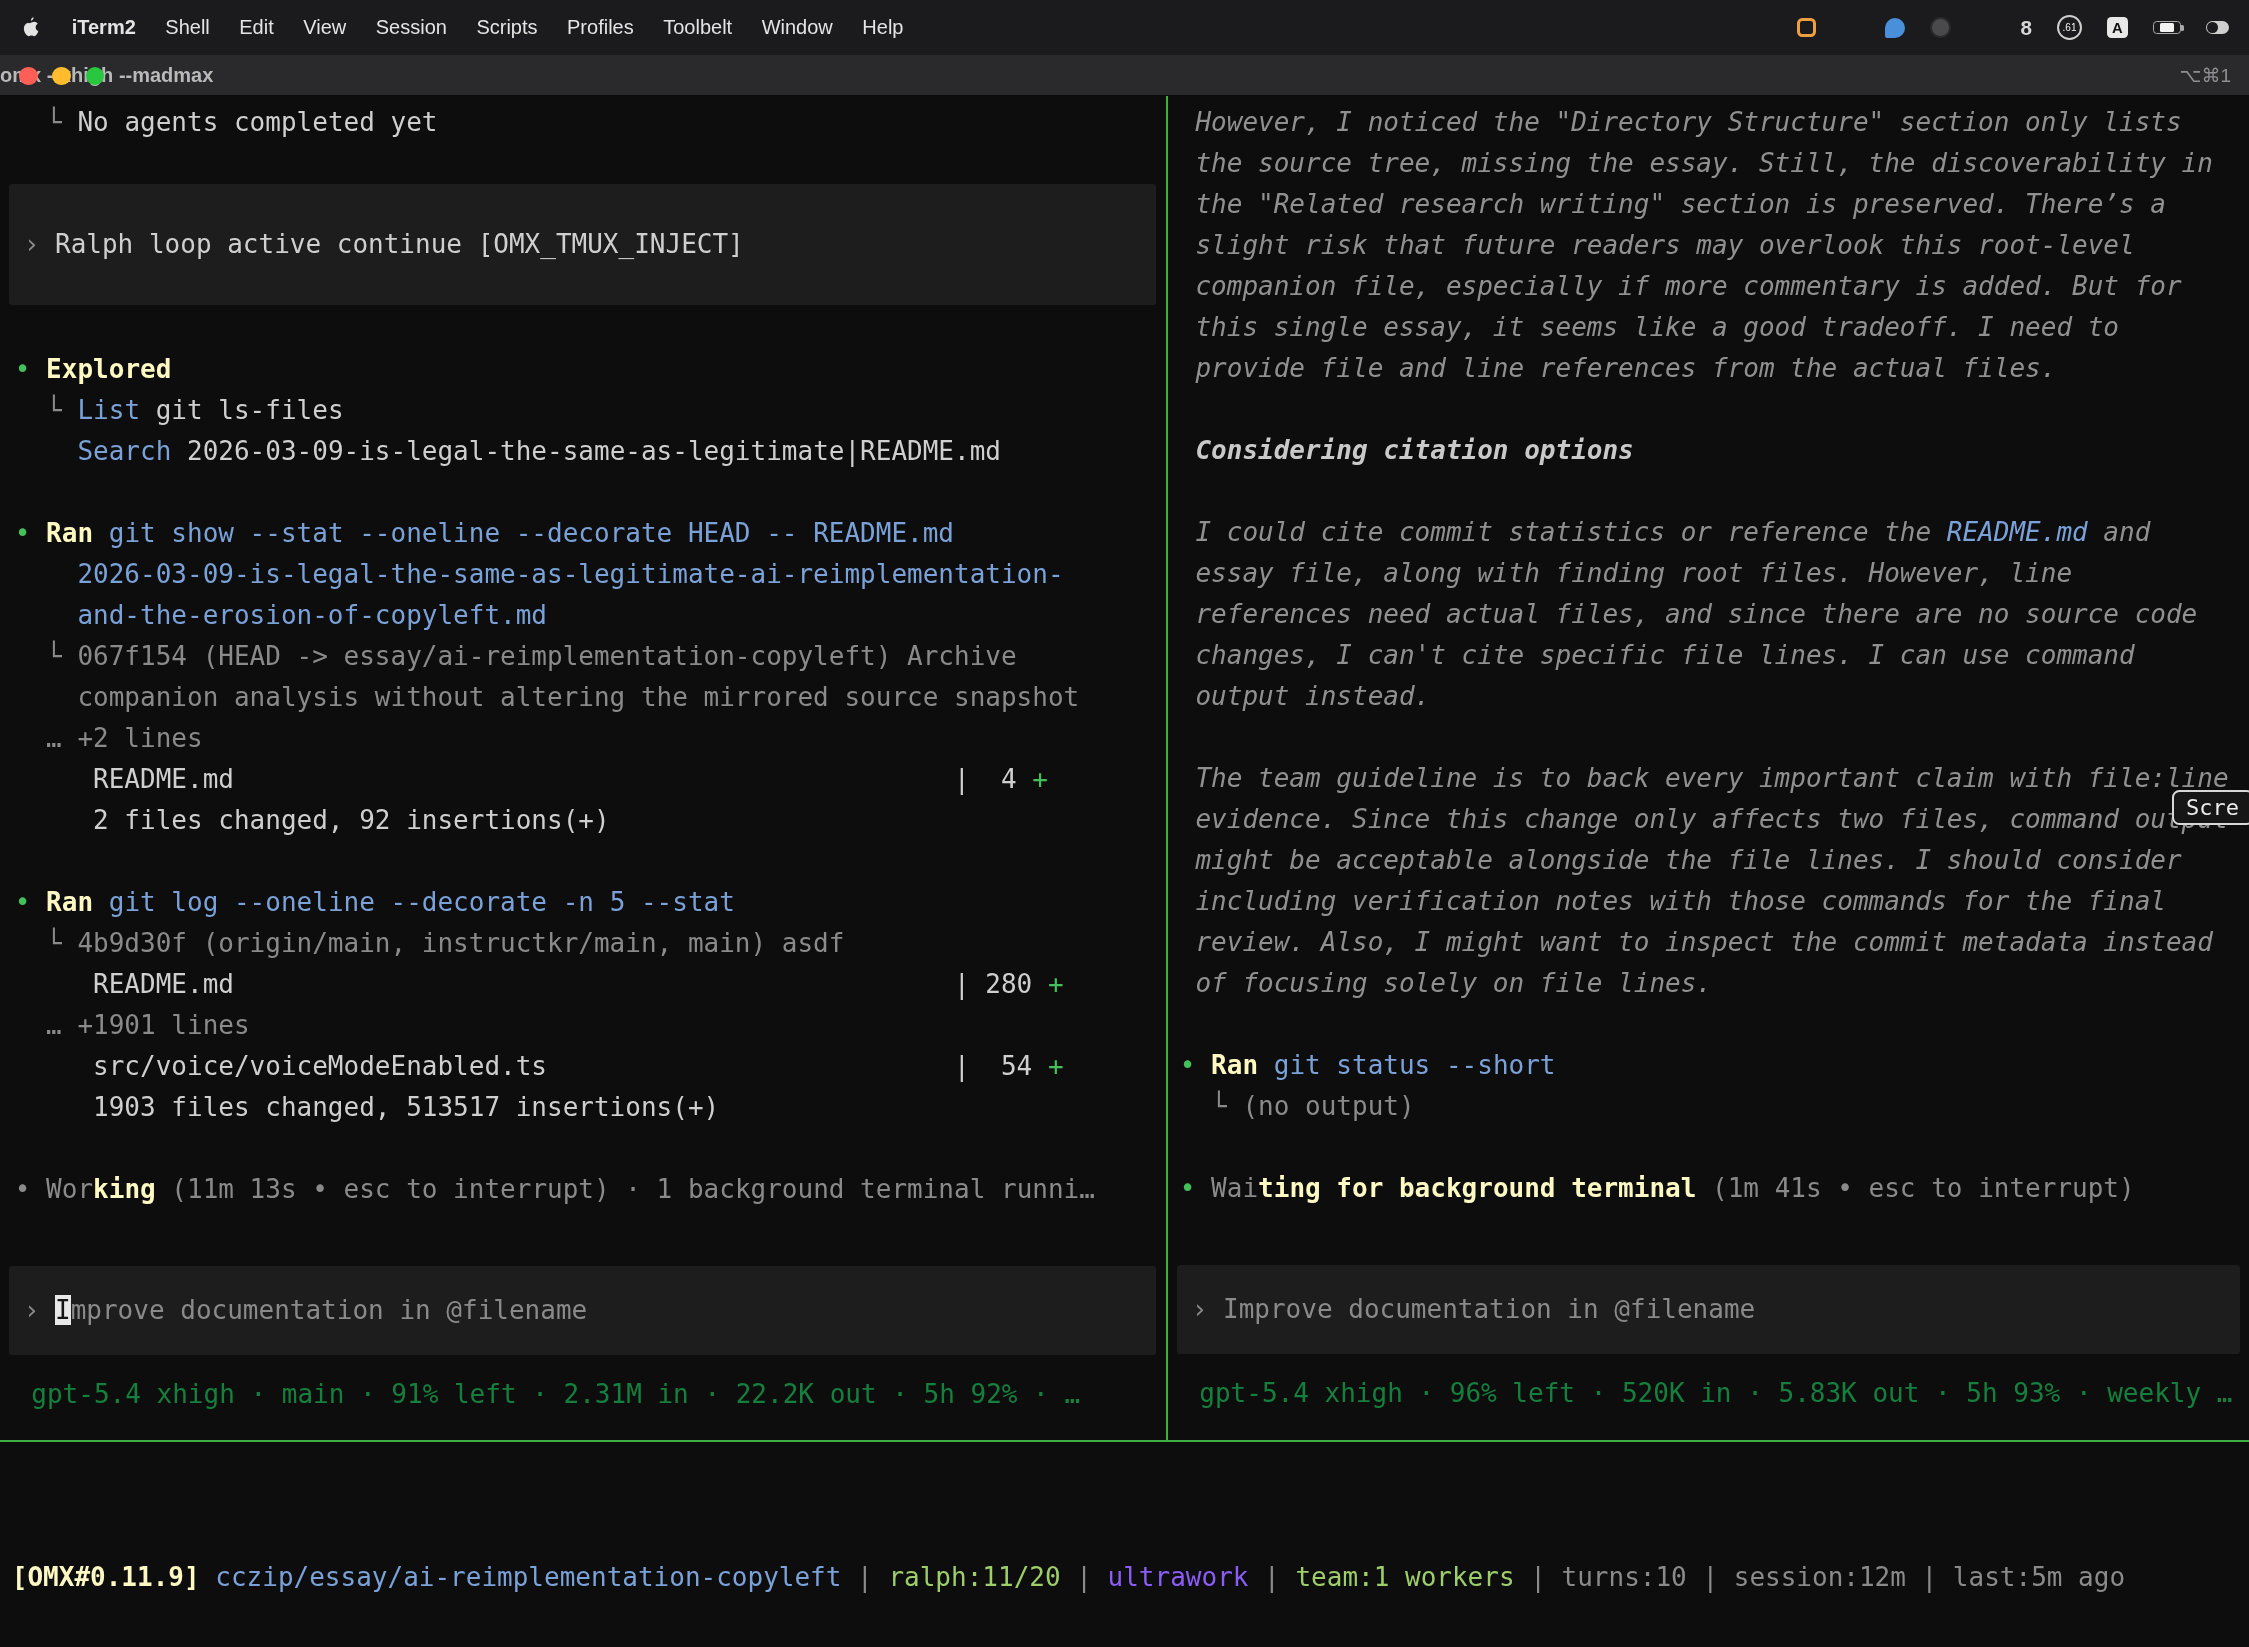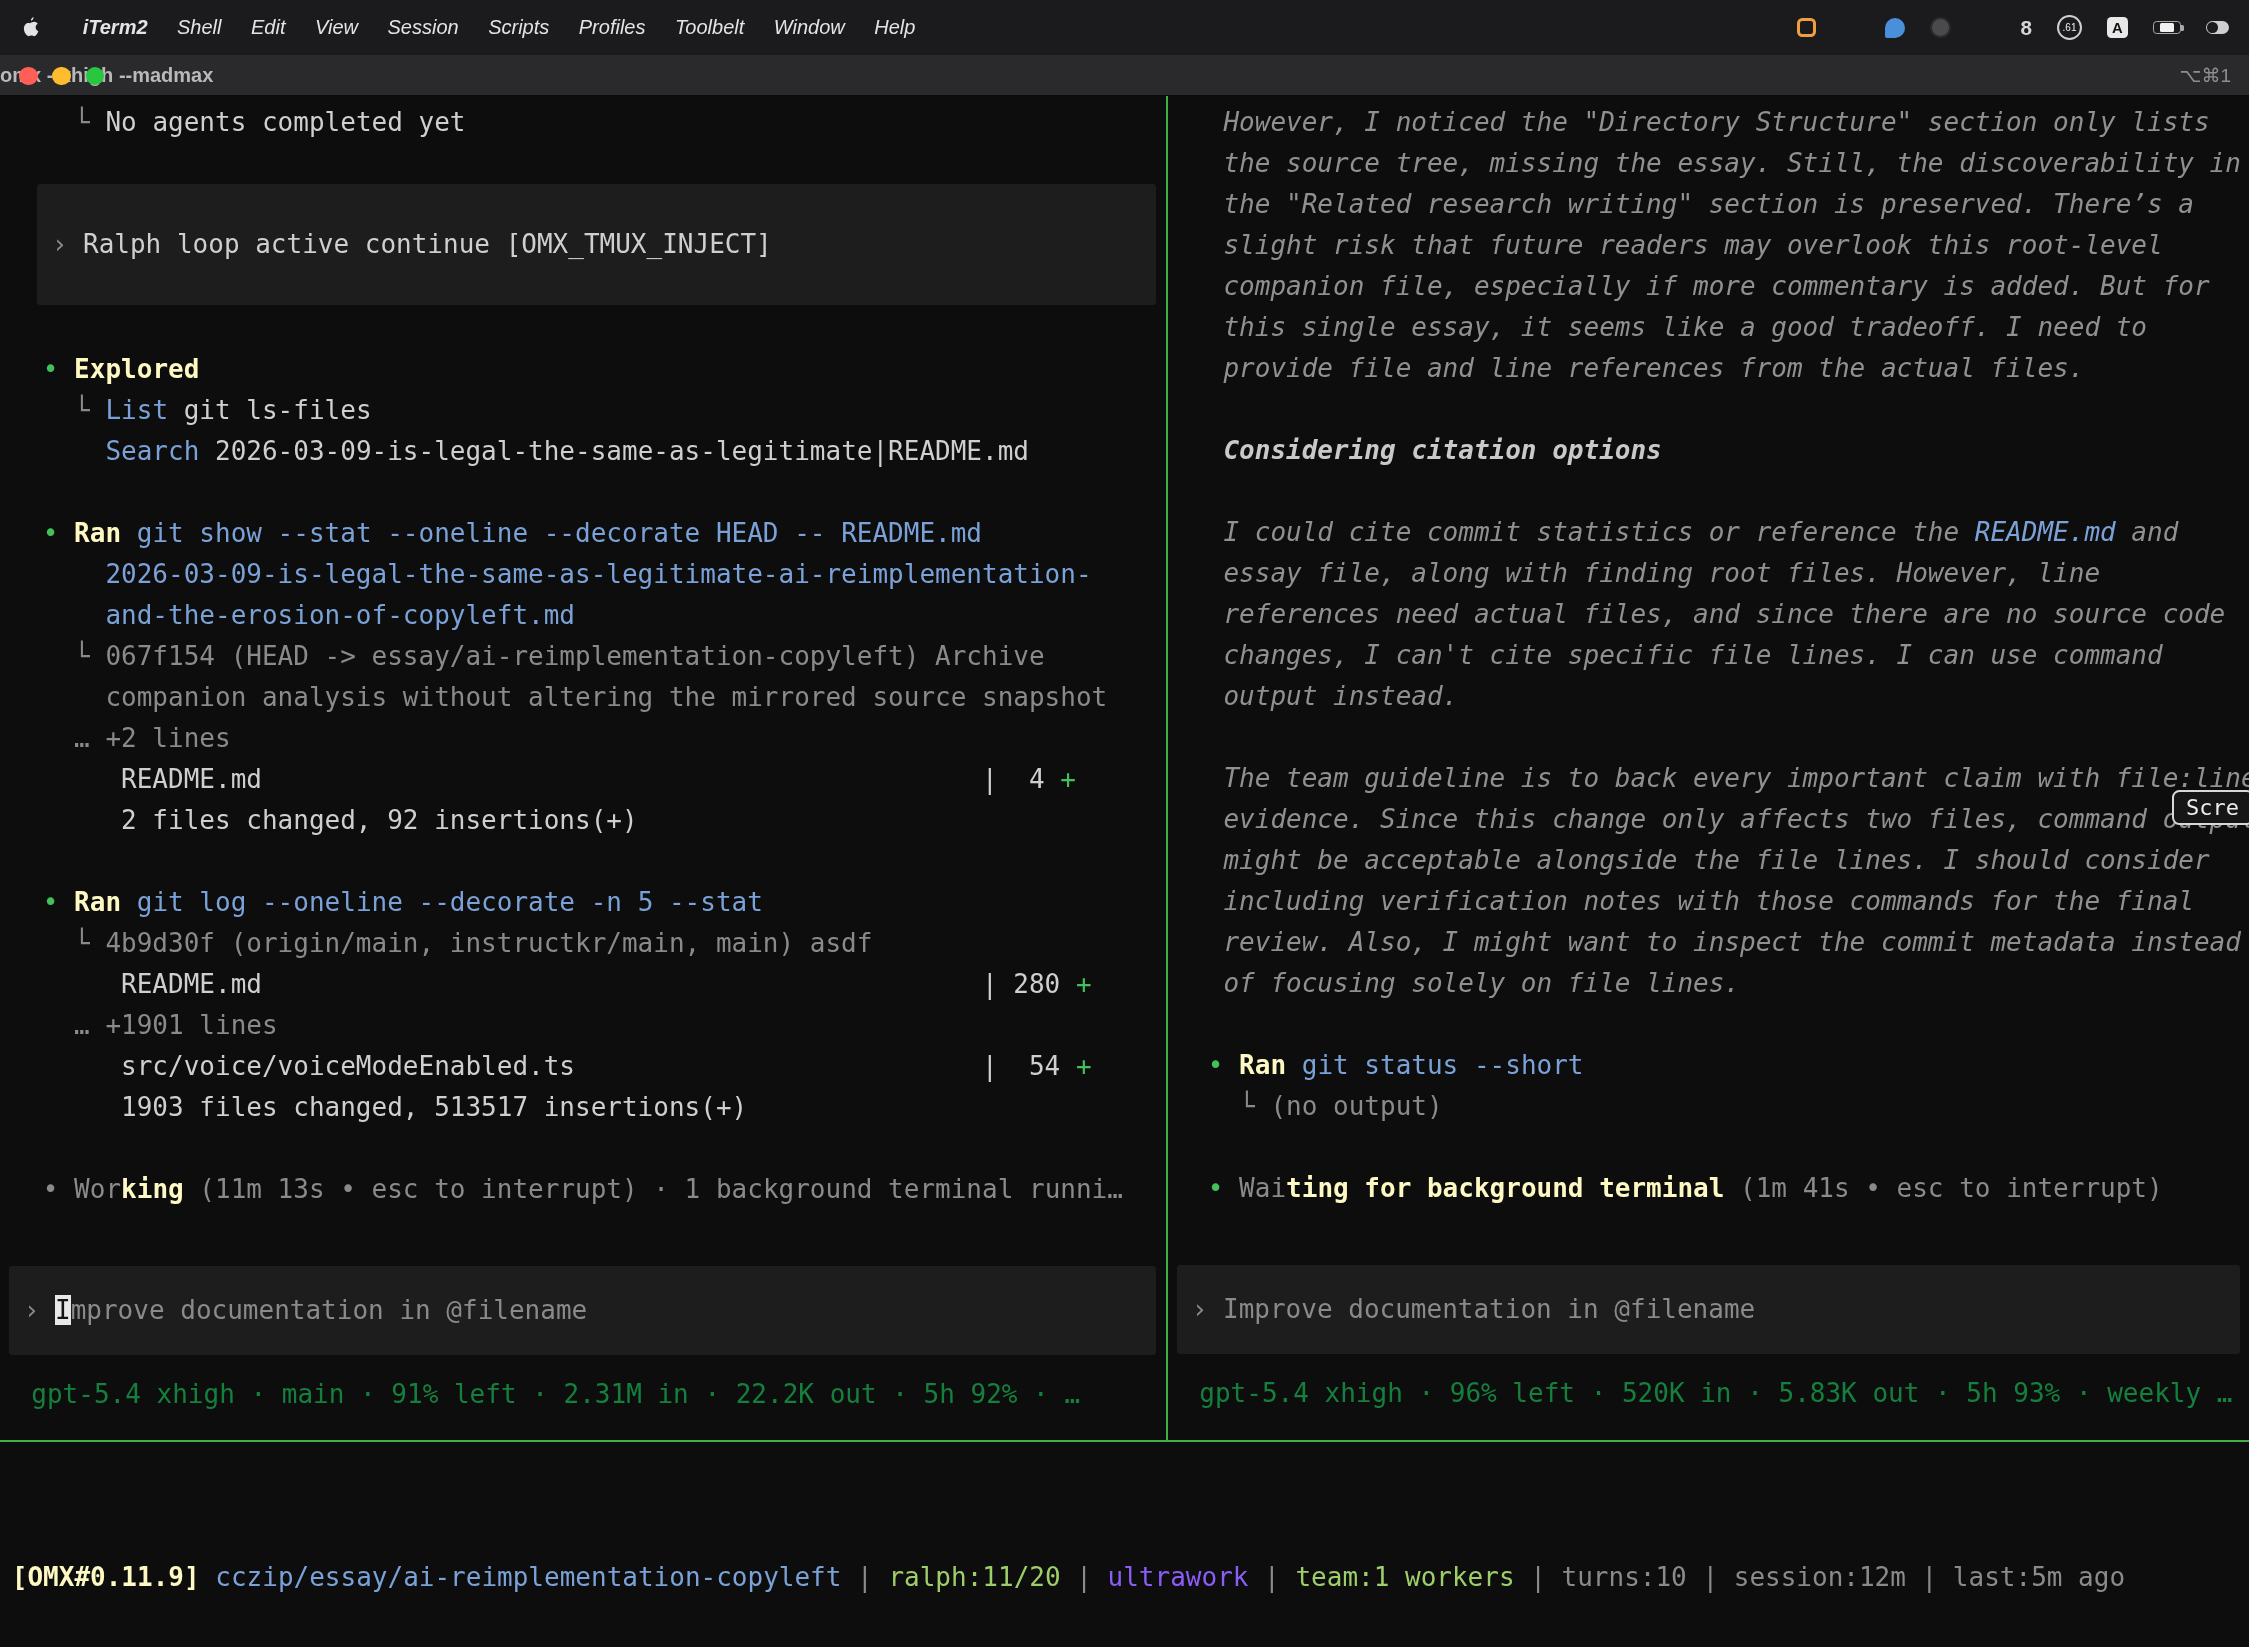--- a/index.html
+++ b/index.html
@@ -4,21 +4,21 @@
 <style>
   * { margin:0; padding:0; box-sizing:border-box; }
   html,body { background:#000; }
   body { width:2250px; height:1648px; position:relative; overflow:hidden;
          font-family:"DejaVu Sans Mono", monospace; }
 
   
   .menubar { position:absolute; top:0; left:0; right:0; height:55px; background:#1b1b1d;
              display:flex; align-items:center; justify-content:space-between; padding:0 20.7px;
              font-family:"Liberation Sans", sans-serif; font-size:20px; color:#e4e4e4; }
-  .menu-left { display:flex; align-items:center; gap:43px;font-style:italic; }
+  .menu-left { display:flex; align-items:center; gap:32px; }
   .menu-item { cursor:default; }
   .appname { font-weight:bold; }
   .menu-right { display:flex; align-items:center; gap:25px; }
   .mb-icon { display:flex; align-items:center; justify-content:center; }
   .rec-square { width:19px; height:19px; border:3px solid #ef9f3f; border-radius:5.2px; }
   .grid-ico { width:19px; height:19px; display:grid; grid-template-columns:repeat(3,1fr); gap:2.2px; }
   .grid-ico i { background:#bdbdbd; border-radius:0.7px; }
   .blue-dot { width:20px; height:20px; border-radius:50% 50% 50% 10%; background:#4a8fd9; }
   .dark-circle { width:20.7px; height:20.7px; border-radius:50%; background:#4a4a4d; border:2.2px solid #2a2a2c; }
   .dots-ico { width:20px; height:20px; display:grid; grid-template-columns:repeat(3,1fr); gap:3px; }
@@ -44,21 +44,21 @@
   .win-shortcut { position:absolute; right:19px; top:0; line-height:41px; color:#8e8e93; font-size:19px; }
 
   
   .terminal { position:absolute; top:96px; left:0; right:0; bottom:0; background:#0d0d0d;
               font-size:26px; color:#cfcfcf; }
   .panes { position:absolute; top:0; left:0; right:0; height:1346px; display:flex;
            border-bottom:2.2px solid #3fae43; overflow:hidden; }
   .pane { overflow:hidden; }
   .pane-l { width:1168px; border-right:2.2px solid #3fae43; }
   .pane-r { flex:1; }
-  .scroll { padding-top:5.9px;padding-left:28px; }
+  .scroll { padding-top:5.9px; }
   .lines.lpad { padding-left:14.8px; }
   .lines.rpad { padding-left:11.8px; }
   .tline { height:41px; line-height:41px; white-space:pre; overflow:hidden; }
 
   .t { color:#cfcfcf; }
   .dim { color:#8a8a8a; }
   .b { color:#fef9c3; font-weight:bold;margin-top:35px; }
   .blue { color:#7aa2d8; }
   .green { color:#43c05c; }
   .mag { color:#8b5cf6; }

